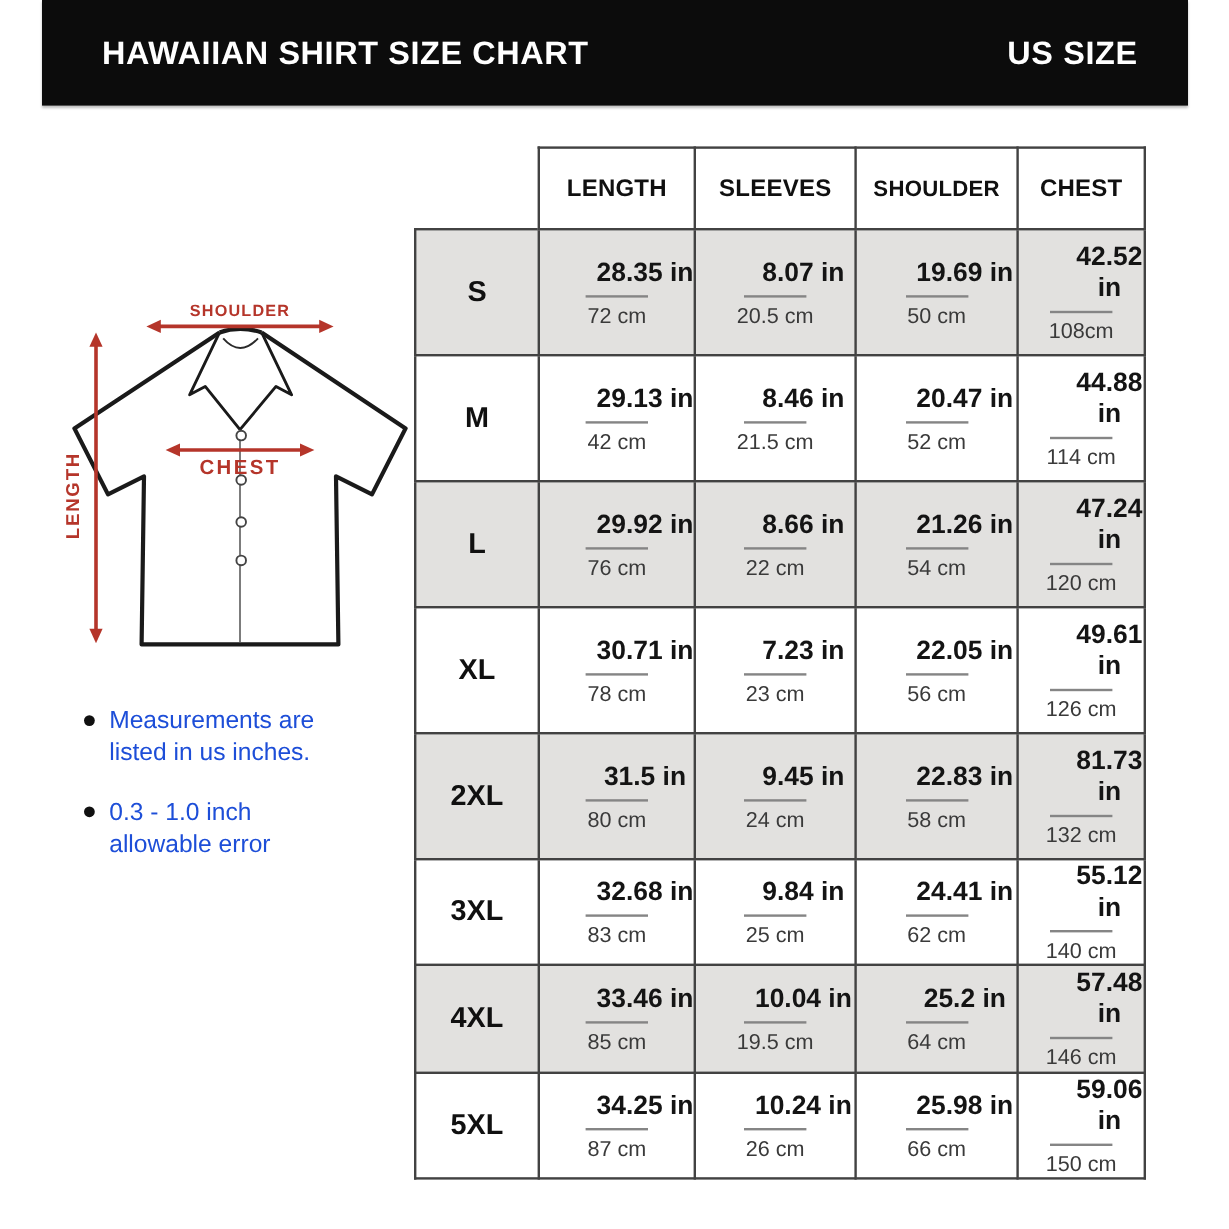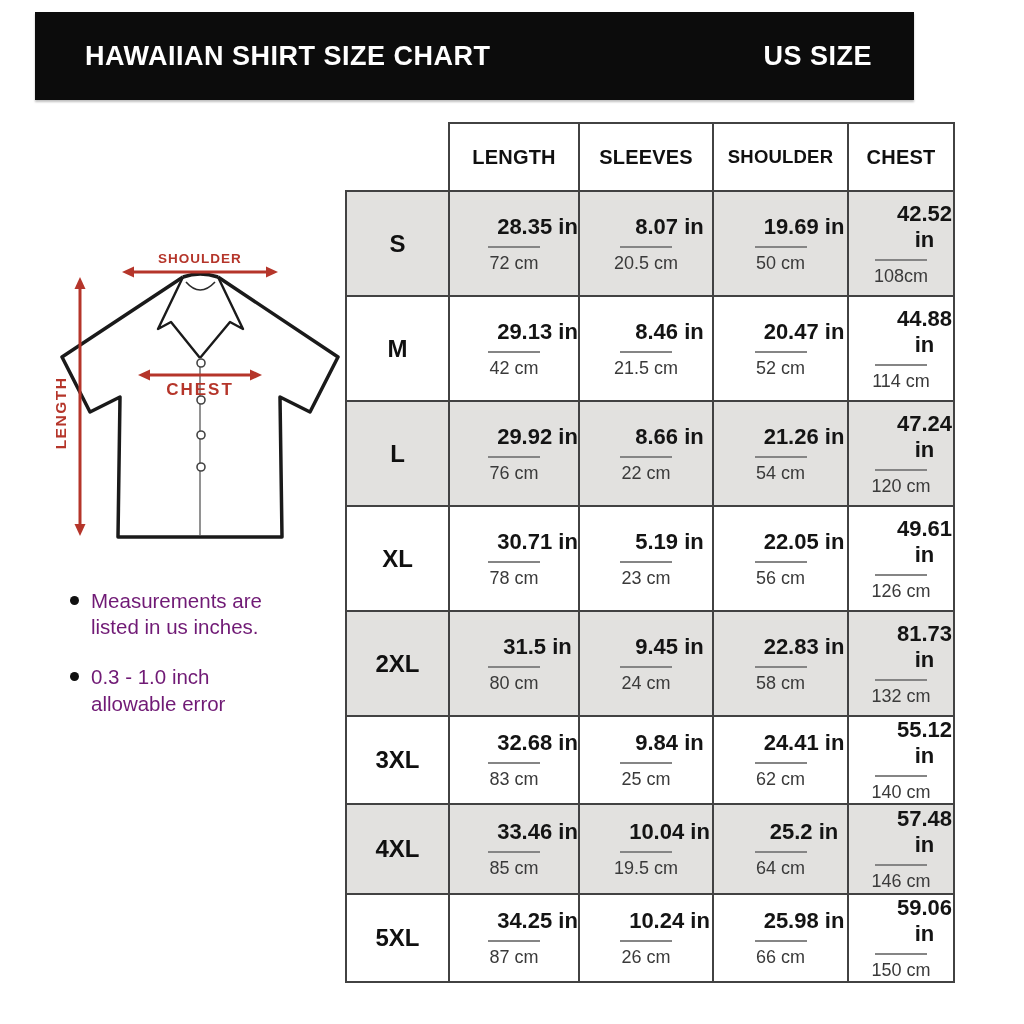--- a/index.html
+++ b/index.html
@@ -7,22 +7,22 @@
   body {
     width: 1024px; height: 1024px;
     background: #ffffff;
     font-family: "Liberation Sans", sans-serif;
     position: relative;
     overflow: hidden;
   }
 
   
   .topbar {
-    position: absolute; left: 35px; top: 12px;
-    width: 879px; height: 88px;
+    position: absolute; left: 35px; top: 0;
+    width: 955px; height: 88px;
     background: #0c0c0c;
     display: flex; align-items: center; justify-content: space-between;
     padding: 0 42px 0 50px;
     color: #ffffff;
     box-shadow: 0 2px 2px rgba(0,0,0,0.25);
   }
   .topbar .bar-title, .topbar .bar-right {
     font-size: 27px; font-weight: bold; letter-spacing: 0.5px;
     white-space: nowrap;
   }
@@ -64,21 +64,21 @@
 
   
   .notes { position: absolute; left: 70px; top: 588px; width: 250px; }
   .note { display: flex; gap: 12px; margin-bottom: 24px; }
   .note .dot {
     flex: 0 0 auto; width: 9px; height: 9px; border-radius: 50%;
     background: #101010; margin-top: 8px;
   }
   .note .txt {
     width: 185px;
-    font-size: 20.5px; line-height: 1.28; color: #701a75;
+    font-size: 20.5px; line-height: 1.28; color: #1d4ed8;
   }
 </style>
 </head>
 <body>
 
 <div class="topbar">
   <div class="bar-title">HAWAIIAN SHIRT SIZE CHART</div>
   <div class="bar-right">US SIZE</div>
 </div>
 
@@ -212,21 +212,21 @@
         </td>
       </tr>
       <tr>
         <td class="size-cell">XL</td>
         <td class="value-cell">
           <div class="in-value">30.71 in</div>
           <div class="sep"></div>
           <div class="cm-value">78 cm</div>
         </td>
         <td class="value-cell">
-          <div class="in-value">5.19 in</div>
+          <div class="in-value">7.23 in</div>
           <div class="sep"></div>
           <div class="cm-value">23 cm</div>
         </td>
         <td class="value-cell">
           <div class="in-value">22.05 in</div>
           <div class="sep"></div>
           <div class="cm-value">56 cm</div>
         </td>
         <td class="value-cell">
           <div class="in-value">49.61 in</div>

